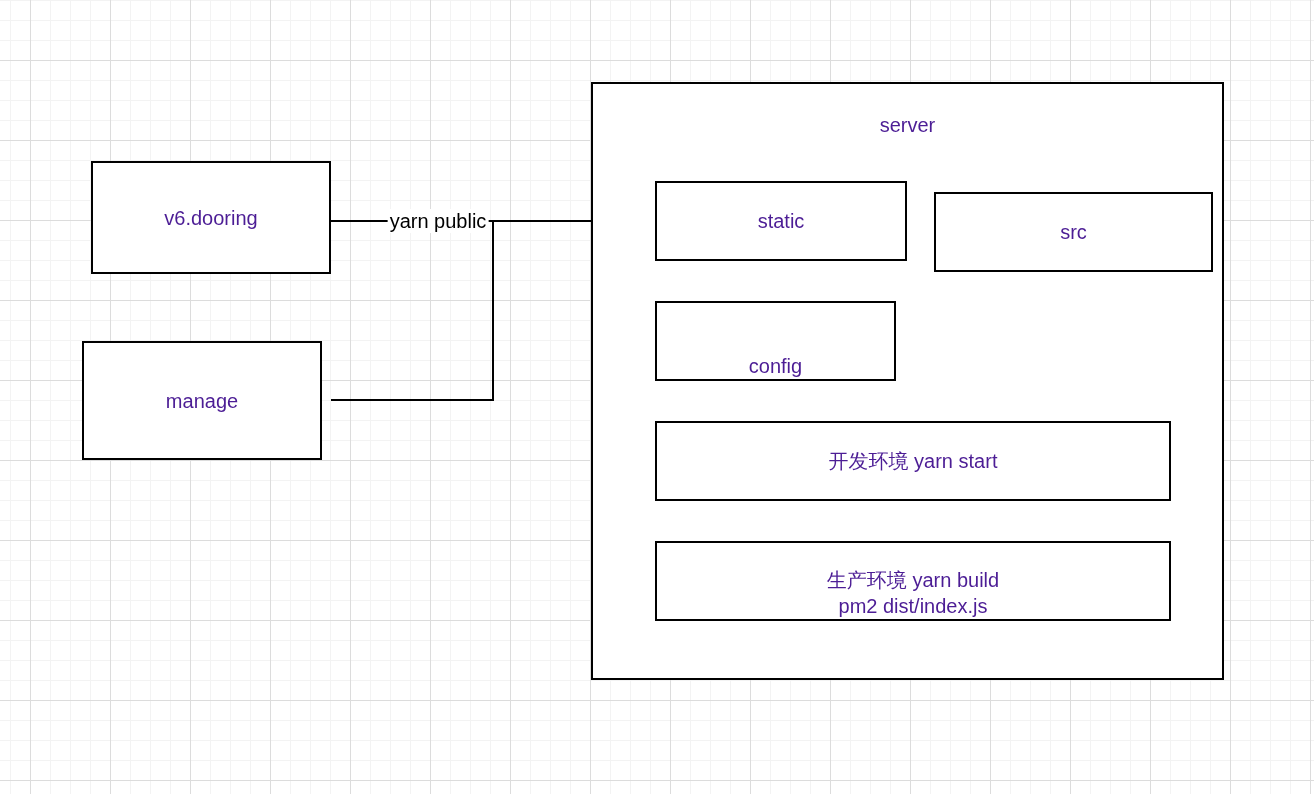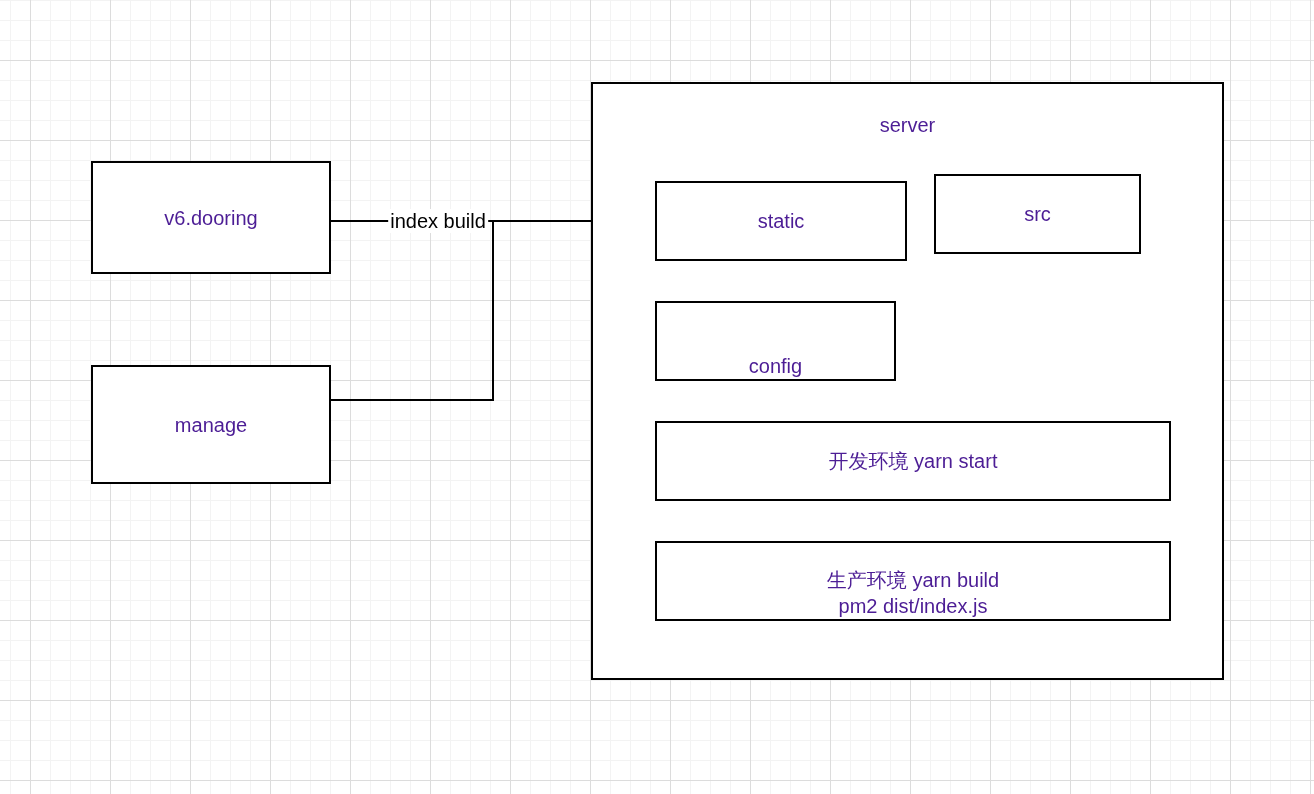--- a/index.html
+++ b/index.html
@@ -51,24 +51,24 @@
     top: 221px;
     transform: translate(-50%, -50%);
     background: #ffffff;
     font-size: 20px;
     line-height: 24px;
     padding: 0 2px;
     white-space: nowrap;
   }
   
   #node-v6      { left: 91px;  top: 161px; width: 240px; height: 113px; }
-  #node-manage  { left: 91px;  top: 341px; width: 240px; height: 119px; margin-top: 24px; }
+  #node-manage  { left: 82px;  top: 341px; width: 240px; height: 119px; }
   #group-server { left: 591px; top: 82px;  width: 633px; height: 598px; }
   #node-static  { left: 655px; top: 181px; width: 252px; height: 80px; }
-  #node-src     { left: 934px; top: 174px; width: 207px; height: 80px; }
+  #node-src     { left: 934px; top: 192px; width: 279px; height: 80px; }
   #node-config  { left: 655px; top: 301px; width: 241px; height: 80px; align-items: flex-end; }
   #node-public  { left: 934px; top: 301px; width: 241px; height: 80px; }
   #node-dev     { left: 655px; top: 421px; width: 516px; height: 80px; }
   #node-prod    { left: 655px; top: 541px; width: 516px; height: 80px; }
 </style>
 </head>
 <body>
 
 <div class="canvas">
 
@@ -101,15 +101,15 @@
     <span>config</span>
   </div>
   <div class="node" id="node-dev">
     <span>开发环境 yarn start</span>
   </div>
   <div class="node multiline" id="node-prod">
     <span>生产环境 yarn build</span>
     <span>pm2 dist/index.js</span>
   </div>
 
-  <div class="edge-label">index build</div>
+  <div class="edge-label">yarn public</div>
 
 </div>
 
 </body></html>

